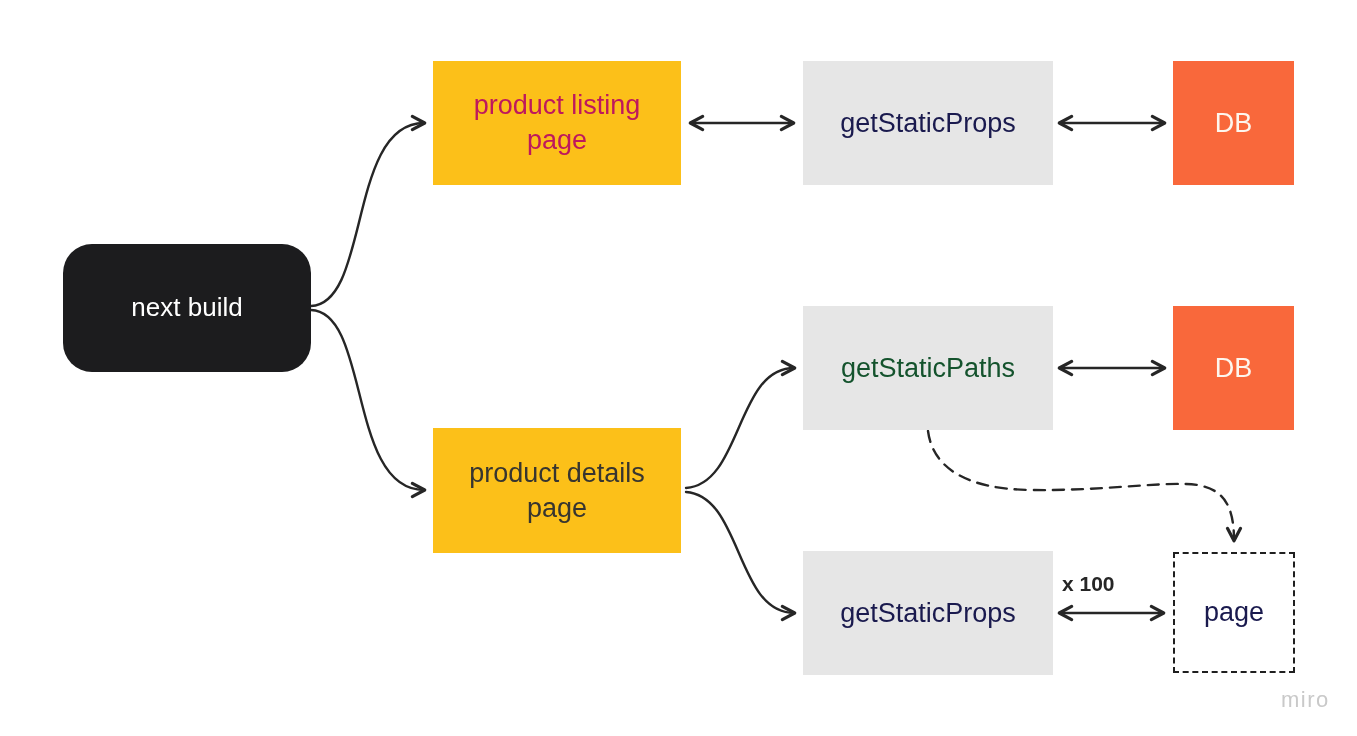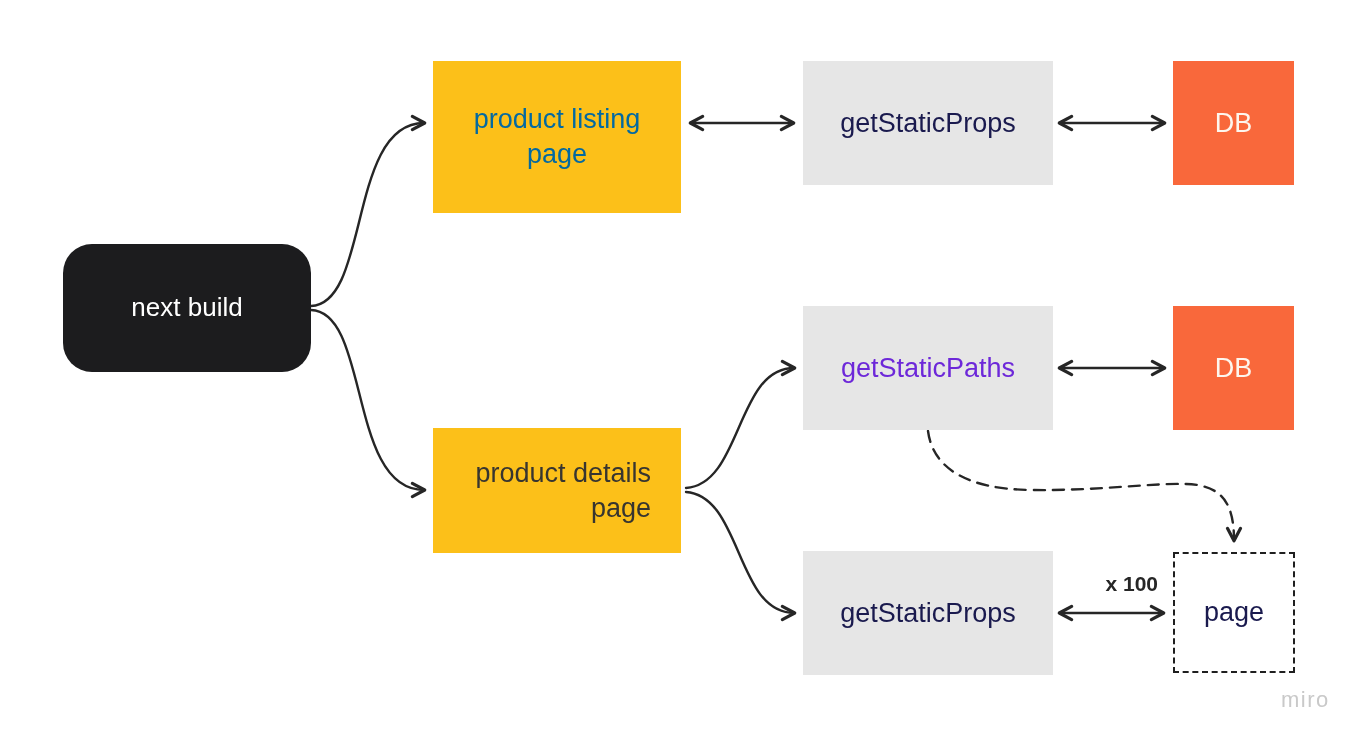--- a/index.html
+++ b/index.html
@@ -33,41 +33,40 @@
     font-size: 27px;
   }
   .n-nextbuild {
     left: 63px; top: 244px; width: 248px; height: 128px;
     background: #1c1c1e;
     border-radius: 29px;
     color: #ffffff;
     font-size: 26px;
   }
   .n-listing {
-    left: 433px; top: 61px; width: 248px; height: 152px;
+    left: 433px; top: 61px; width: 248px; height: 124px;
     background: #fcc019;
-    color: #0369a1;
+    color: #be185d;
     padding: 10px 30px;
   }
   .n-details {
     left: 433px; top: 428px; width: 248px; height: 125px;
     background: #fcc019;
     color: #373530;
     padding: 0 30px;
-    text-align: right;
   }
   .n-gsprops-top {
     left: 803px; top: 61px; width: 250px; height: 124px;
     background: #e6e6e6;
     color: #1a1a4e;
   }
   .n-gspaths {
     left: 803px; top: 306px; width: 250px; height: 124px;
     background: #e6e6e6;
-    color: #6d28d9;
+    color: #14532d;
   }
   .n-gsprops-bottom {
     left: 803px; top: 551px; width: 250px; height: 124px;
     background: #e6e6e6;
     color: #1a1a4e;
   }
   .n-db-top {
     left: 1173px; top: 61px; width: 121px; height: 124px;
     background: #f9683b;
     color: #fdf6ee;
@@ -79,21 +78,21 @@
   }
   .n-cache {
     left: 1173px; top: 552px; width: 122px; height: 121px;
     background: #ffffff;
     border: 2px dashed #1f1f1f;
     color: #1a1a4e;
   }
   .edge-label {
     position: absolute;
     left: 1062px; top: 572px; width: 96px;
-    text-align: right;
+    text-align: left;
     font-size: 21px;
     font-weight: bold;
     color: #262626;
   }
   .watermark {
     position: absolute;
     left: 1281px; top: 687px;
     font-size: 22px;
     color: #c9c9c9;
     letter-spacing: 1.5px;

